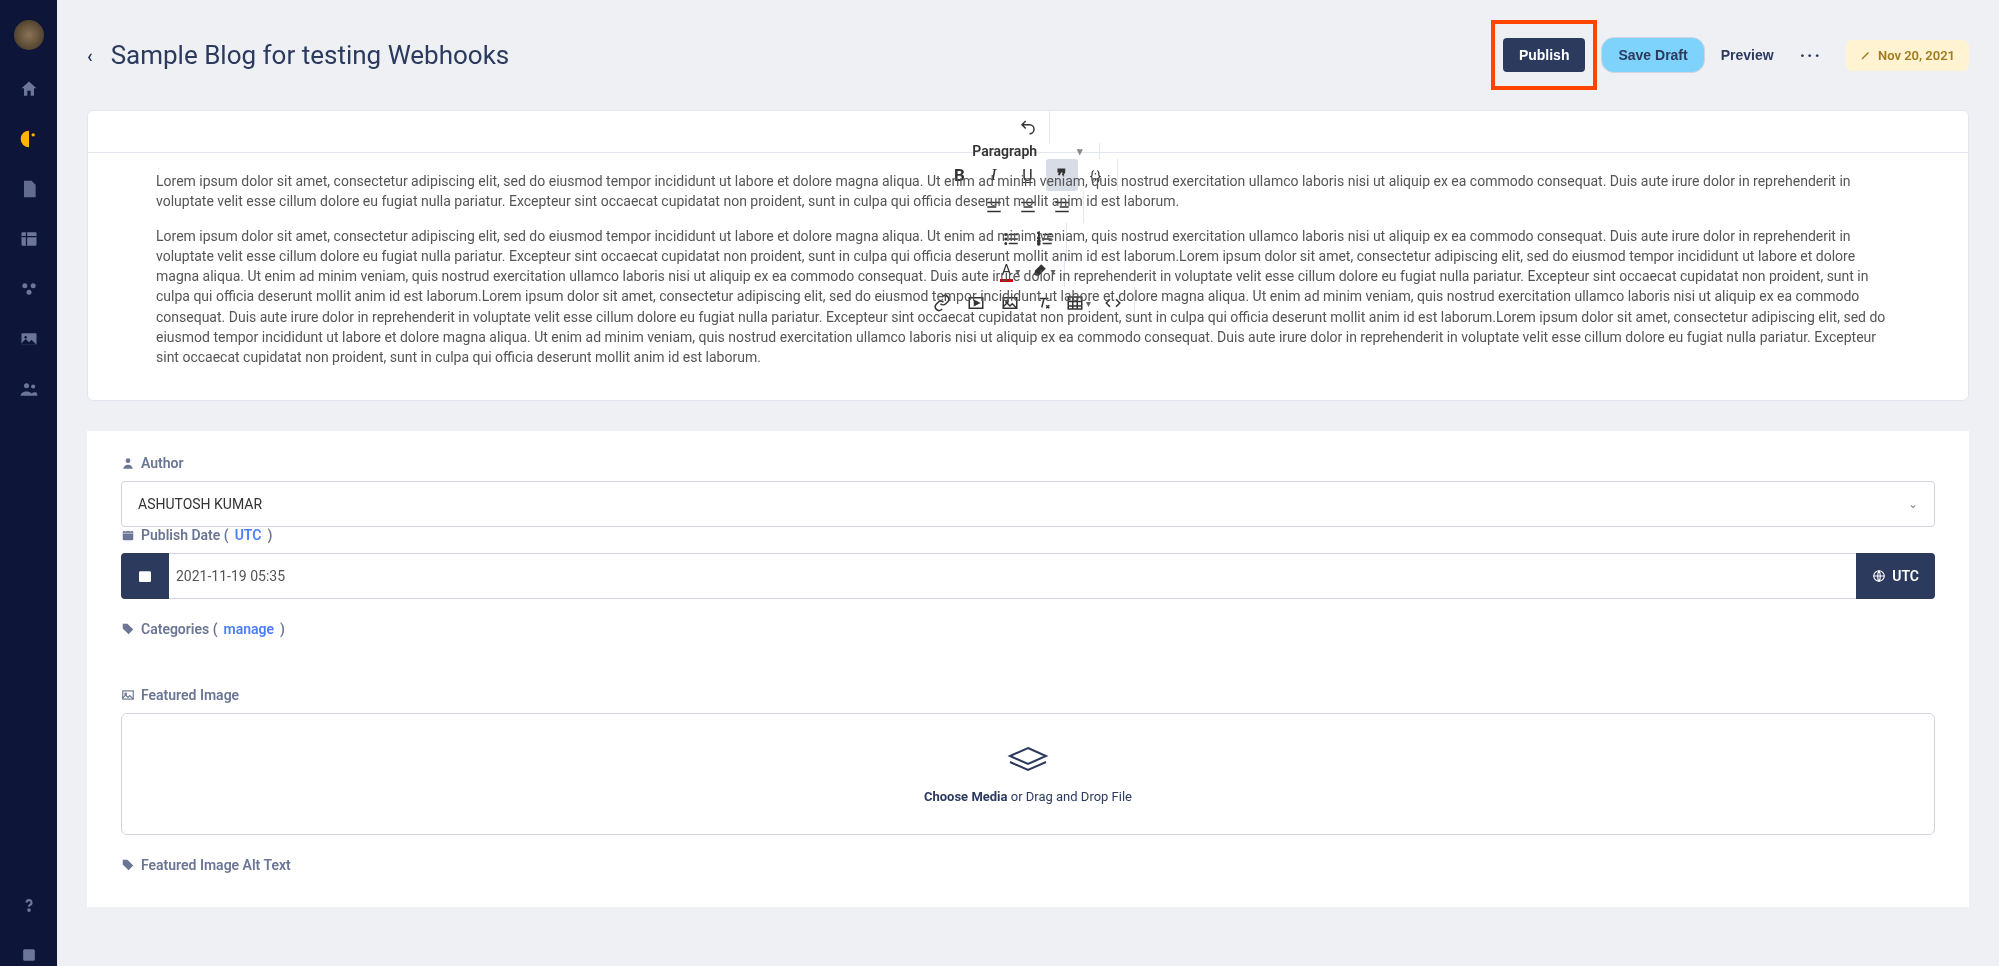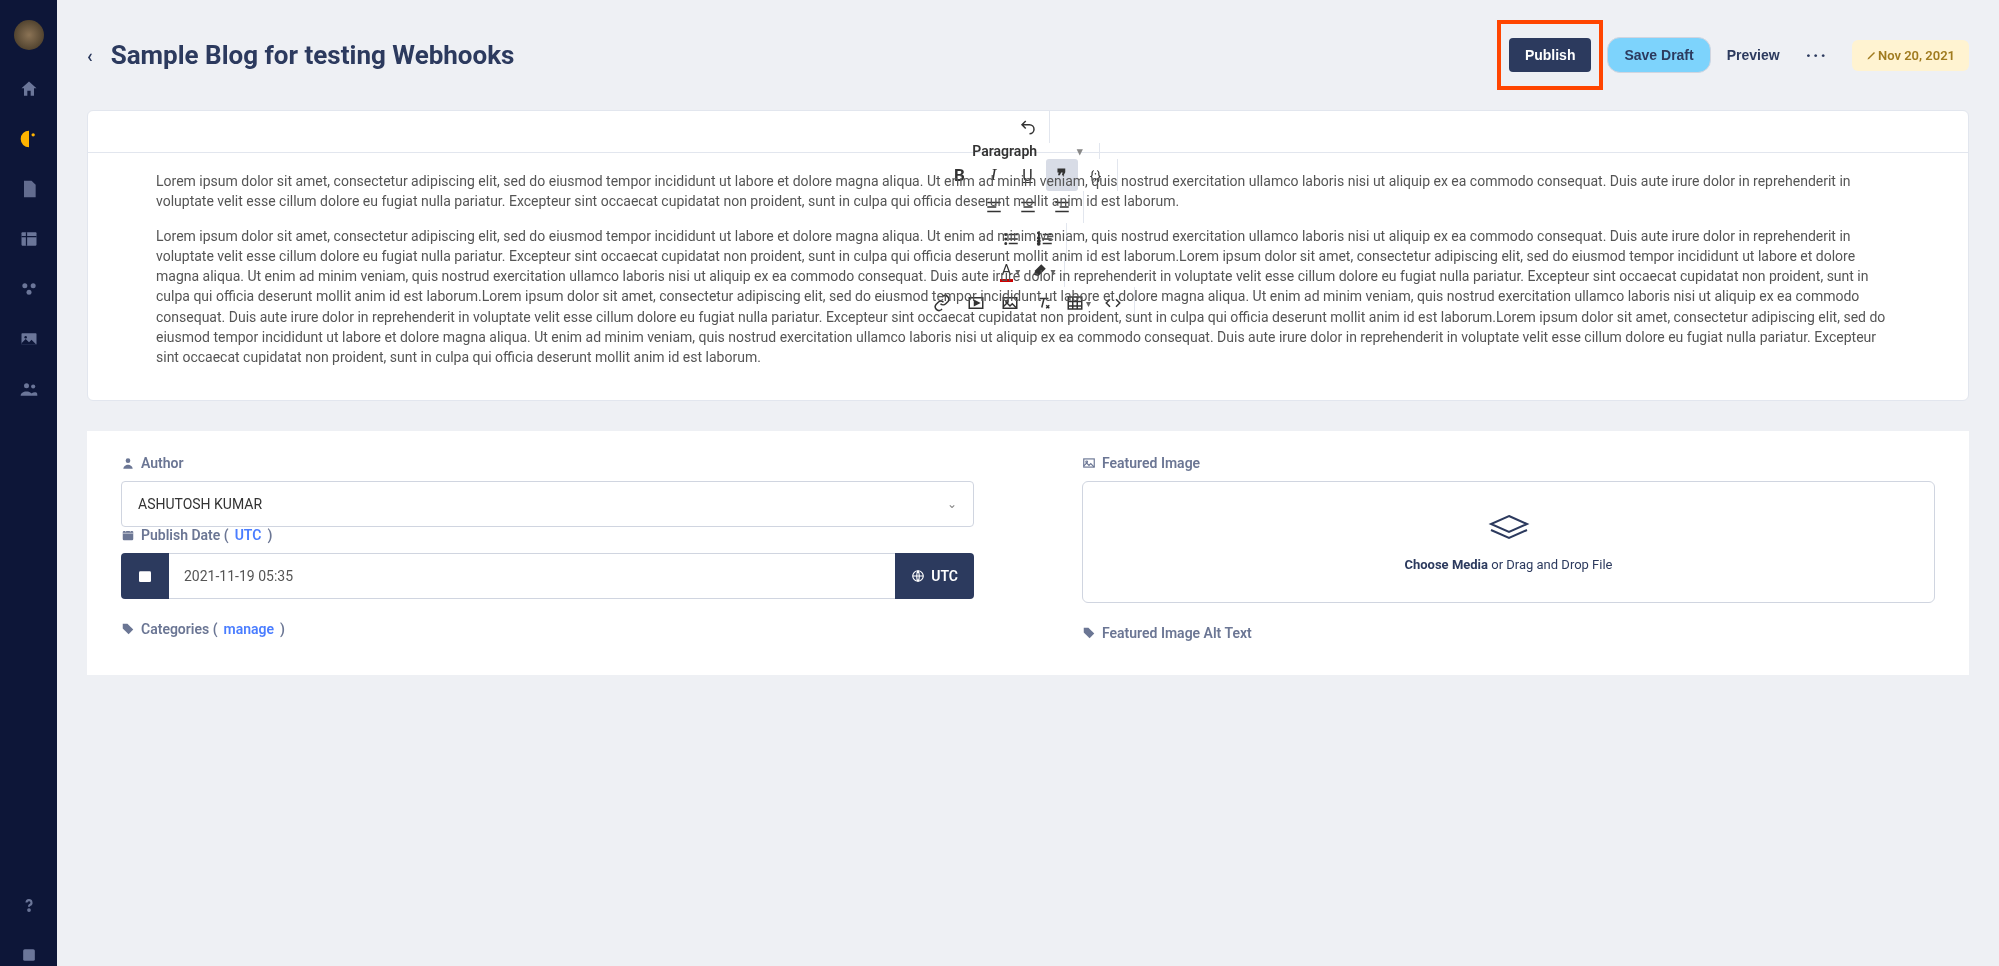--- a/index.html
+++ b/index.html
@@ -8,58 +8,58 @@
 .sidebar { width: 57px; background: #0d1638; display: flex; flex-direction: column; align-items: center; padding-top: 20px; gap: 28px; }
 .sidebar .avatar { width: 30px; height: 30px; border-radius: 50%; background: radial-gradient(circle, #8b7355, #3a3020); }
 .sidebar .nav-icon { width: 22px; height: 22px; display: flex; align-items: center; justify-content: center; color: #6b7699; cursor: pointer; }
 .sidebar .nav-icon.active { color: #ffb400; position: relative; }
 .sidebar .nav-icon svg { width: 20px; height: 20px; }
 .sidebar .spacer { flex: 1; }
 
 .main { flex: 1; padding: 20px 30px; overflow: auto; }
 .header { display: flex; align-items: center; gap: 18px; margin-bottom: 20px; }
 .back-btn { font-size: 18px; color: #2c3a5e; cursor: pointer; font-weight: bold; }
-.title { font-size: 26px; font-weight: 700; color: #2c3a5e; flex: 1; }
+.title { font-size: 26px; font-weight: 400; color: #2c3a5e; flex: 1; }
 .header-actions { display: flex; align-items: center; gap: 0; }
 .publish-highlight { border: 4px solid #ff4500; padding: 14px 8px; margin-right: 4px; }
 .btn { padding: 9px 16px; font-size: 14px; font-weight: 600; cursor: pointer; border: none; background: transparent; color: #2c3a5e; }
 .btn.primary { background: #2c3a5e; color: #fff; border-radius: 4px; }
 .btn.outline { border: 1px solid #d0d5e0; background: #7dd3fc; border-radius: 13px; text-align: right; }
 .more-btn { padding: 8px 10px; font-size: 18px; font-weight: bold; letter-spacing: 2px; cursor: pointer; }
-.date-pill { background: #fff3d1; color: #a07b1f; padding: 8px 14px; border-radius: 6px; font-size: 13px; font-weight: 600; display: flex; align-items: center; margin-left: 14px; }
+.date-pill { background: #fff3d1; color: #a07b1f; padding: 8px 14px; border-radius: 6px; font-size: 13px; font-weight: 600; display: flex; align-items: center; gap: 6px; margin-left: 14px; }
 
 .editor-panel { background: #fff; border: 1px solid #e2e6ee; border-radius: 6px; margin-bottom: 30px; }
 .toolbar { display: flex; align-items: center; border-bottom: 1px solid #e2e6ee; height: 42px; flex-direction: column; }
 .tb-group { display: flex; align-items: center; border-right: 1px solid #e2e6ee; height: 100%; padding: 0 4px; }
 .tb-btn { width: 32px; height: 32px; display: flex; align-items: center; justify-content: center; cursor: pointer; color: #333; border-radius: 3px; margin: 0 1px; }
 .tb-btn.active { background: #d8dce6; }
 .tb-btn svg { width: 18px; height: 18px; }
 .tb-select { display: flex; align-items: center; gap: 40px; padding: 0 12px; font-weight: 600; color: #333; cursor: pointer; }
 .tb-select .chev { font-size: 11px; color: #888; }
 .tb-caret { font-size: 10px; margin-left: 2px; color: #666; }
 
 .editor-content { padding: 18px 68px; color: #555; font-size: 14px; line-height: 1.45; }
 .editor-content p { margin-bottom: 14px; }
 
 .tabs-row { display: flex; }
 .tab { flex: 1; text-align: center; padding: 16px; background: #fff; font-weight: 600; font-size: 15px; color: #2c3a5e; cursor: pointer; display: flex; align-items: center; justify-content: center; gap: 8px; }
 .tab.inactive { background: #d8dde8; color: #4a5678; }
 
-.meta-panel { background: #fff; padding: 24px 0; display: flex; gap: 40px; }
+.meta-panel { background: #fff; padding: 24px 0; display: flex; gap: 40px; flex-direction: column; }
 .meta-col { flex: 1; padding: 0 34px; }
 .field-label { color: #6b7694; font-size: 14px; font-weight: 600; margin-bottom: 10px; display: flex; align-items: center; gap: 6px; }
 .field-label .link { color: #4a7dff; }
 .field-label svg { width: 14px; height: 14px; }
 .select-box { border: 1px solid #d0d5e0; border-radius: 4px; padding: 14px 16px; display: flex; align-items: center; justify-content: space-between; color: #333; font-size: 14px; }
 .select-box .chev { color: #888; font-size: 12px; }
 .input-group { display: flex; margin-bottom: 22px; }
 .input-addon { background: #2c3a5e; color: #fff; padding: 14px 16px; display: flex; align-items: center; gap: 6px; font-weight: 600; }
 .input-addon.left { border-radius: 4px 0 0 4px; }
 .input-addon.right { border-radius: 0 4px 4px 0; }
-.input-field { flex: 1; border: 1px solid #d0d5e0; border-left: none; border-right: none; padding: 14px 15px; color: #555; font-size: 14px; }
+.input-field { flex: 1; border: 1px solid #d0d5e0; border-left: none; border-right: none; padding: 14px 7px; color: #555; font-size: 14px; }
 
 .dropzone { border: 1px solid #d0d5e0; border-radius: 6px; padding: 30px; text-align: center; color: #2c3a5e; margin-bottom: 22px; }
 .dropzone svg { width: 48px; height: 32px; margin-bottom: 10px; }
 .dropzone .dz-text { font-size: 13px; }
 .dropzone .dz-text b { font-weight: 700; }
 </style>
 </head>
 <body>
 
 <div class="app">

